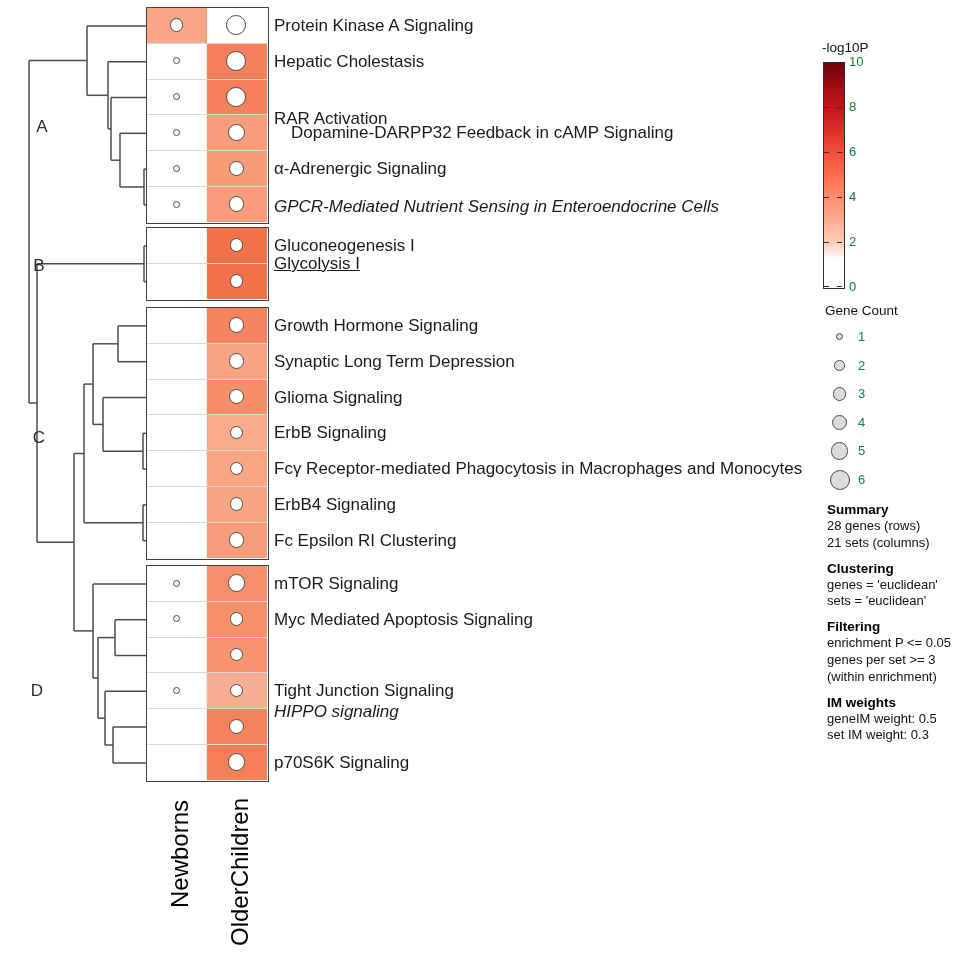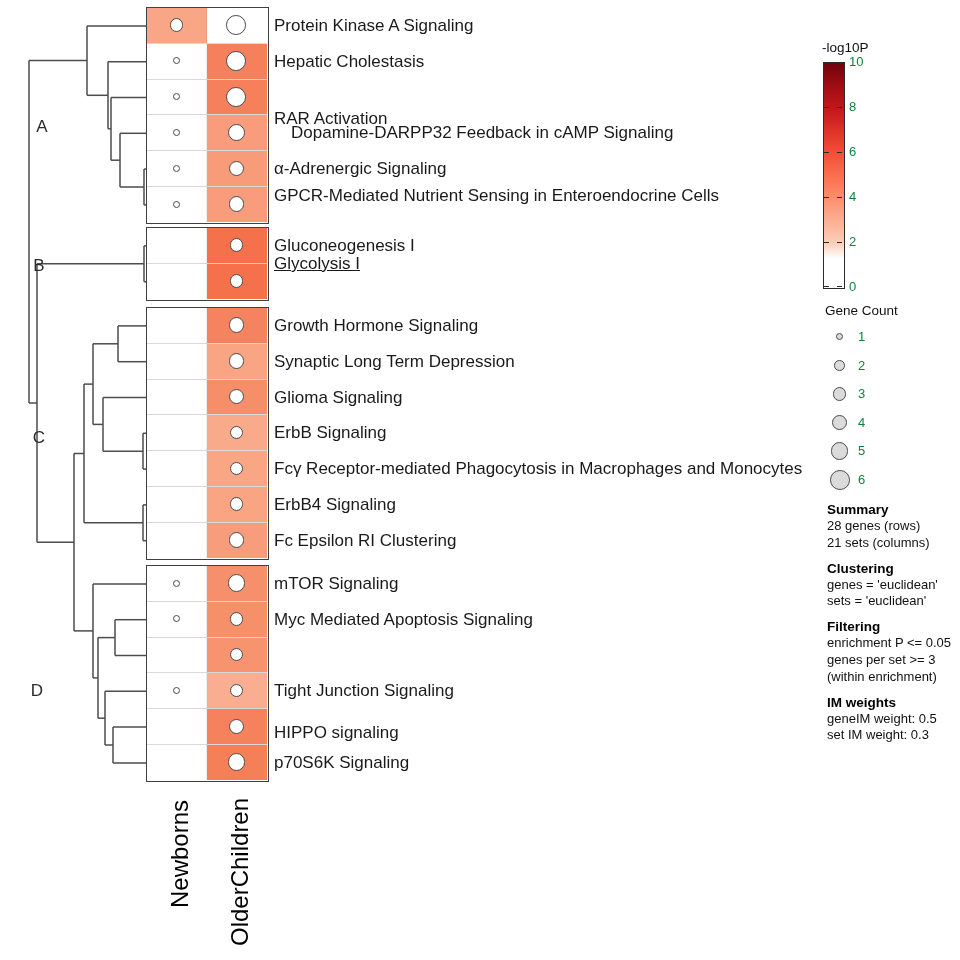--- a/index.html
+++ b/index.html
@@ -129,21 +129,21 @@
         <div class="cell" style="left: 60px; top: 179px; width: 60px; height: 35.8px; background: rgb(248, 156, 123);"></div>
         <div class="dot" style="left: 82.05px; top: 188.95px; width: 13.3px; height: 13.3px;"></div>
         <div class="rowsep" style="left: 0px; top: 178.5px; width: 120px;"></div>
         <div class="colsep" style="left: 59.5px; top: 0px; height: 214.8px;"></div>
       </div>
       <div class="row-label" style="left: 274px; top: 8px; height: 35.8px; line-height: 35.8px;">Protein Kinase A Signaling</div>
       <div class="row-label" style="left: 274px; top: 43.8px; height: 35.8px; line-height: 35.8px;">Hepatic Cholestasis</div>
       <div class="row-label" style="left: 274px; top: 79.6px; height: 35.8px; line-height: 35.8px; margin-top: 21px;">RAR Activation</div>
       <div class="row-label" style="left: 291px; top: 115.4px; height: 35.8px; line-height: 35.8px;">Dopamine-DARPP32 Feedback in cAMP Signaling</div>
       <div class="row-label" style="left: 274px; top: 151.2px; height: 35.8px; line-height: 35.8px;">α-Adrenergic Signaling</div>
-      <div class="row-label" style="left: 274px; top: 178px; height: 35.8px; line-height: 35.8px;">GPCR-Mediated Nutrient Sensing in Enteroendocrine Cells</div>
+      <div class="row-label" style="left: 274px; top: 189px; height: 35.8px; line-height: 35.8px; font-style: italic;">GPCR-Mediated Nutrient Sensing in Enteroendocrine Cells</div>
       <div class="block" style="left: 145.5px; top: 226.5px; width: 123px; height: 74.6px;">
         <div class="cell" style="left: 0px; top: 0px; width: 60px; height: 35.8px; background: rgb(255, 255, 255);"></div>
         <div class="cell" style="left: 60px; top: 0px; width: 60px; height: 35.8px; background: rgb(244, 113, 76);"></div>
         <div class="dot" style="left: 83.05px; top: 10.95px; width: 11.3px; height: 11.3px;"></div>
         <div class="cell" style="left: 0px; top: 35.8px; width: 60px; height: 35.8px; background: rgb(255, 255, 255);"></div>
         <div class="cell" style="left: 60px; top: 35.8px; width: 60px; height: 35.8px; background: rgb(244, 113, 76);"></div>
         <div class="dot" style="left: 83.05px; top: 46.75px; width: 11.3px; height: 11.3px;"></div>
         <div class="rowsep" style="left: 0px; top: 35.3px; width: 120px;"></div>
         <div class="colsep" style="left: 59.5px; top: 0px; height: 71.6px;"></div>
       </div>
@@ -211,21 +211,21 @@
         <div class="rowsep" style="left: 0px; top: 142.7px; width: 120px;"></div>
         <div class="cell" style="left: 0px; top: 179px; width: 60px; height: 35.8px; background: rgb(255, 255, 255);"></div>
         <div class="cell" style="left: 60px; top: 179px; width: 60px; height: 35.8px; background: rgb(245, 127, 87);"></div>
         <div class="dot" style="left: 81.05px; top: 187.95px; width: 15.3px; height: 15.3px;"></div>
         <div class="rowsep" style="left: 0px; top: 178.5px; width: 120px;"></div>
         <div class="colsep" style="left: 59.5px; top: 0px; height: 214.8px;"></div>
       </div>
       <div class="row-label" style="left: 274px; top: 566px; height: 35.8px; line-height: 35.8px;">mTOR Signaling</div>
       <div class="row-label" style="left: 274px; top: 601.8px; height: 35.8px; line-height: 35.8px;">Myc Mediated Apoptosis Signaling</div>
       <div class="row-label" style="left: 274px; top: 673.4px; height: 35.8px; line-height: 35.8px;">Tight Junction Signaling</div>
-      <div class="row-label" style="left: 274px; top: 715px; height: 35.8px; line-height: 35.8px;">HIPPO signaling</div>
+      <div class="row-label" style="left: 274px; top: 694px; height: 35.8px; line-height: 35.8px; font-style: italic;">HIPPO signaling</div>
       <div class="row-label" style="left: 274px; top: 745px; height: 35.8px; line-height: 35.8px;">p70S6K Signaling</div>
     </div>
 
   <div class="col-label" style="left:166px;top:908px;">Newborns</div>
   <div class="col-label" style="left:226px;top:946px;">OlderChildren</div>
 
   <div class="legend-title" style="left:822px;top:40px;">-log10P</div>
   <div id="colorbar" style="left: 823px; top: 62px; width: 20px; height: 225px; background: linear-gradient(to top, rgb(255, 255, 255) 0%, rgb(255, 255, 255) 13%, rgb(252, 207, 186) 20%, rgb(252, 174, 146) 30%, rgb(252, 142, 110) 40%, rgb(251, 111, 78) 50%, rgb(243, 79, 57) 60%, rgb(222, 49, 40) 70%, rgb(195, 22, 27) 80%, rgb(158, 13, 20) 90%, rgb(112, 3, 11) 100%);"></div>
   <div id="colorbar-ticks">
       <div class="tick-mark" style="left: 824px; top: 286px; width: 5px;"></div>

